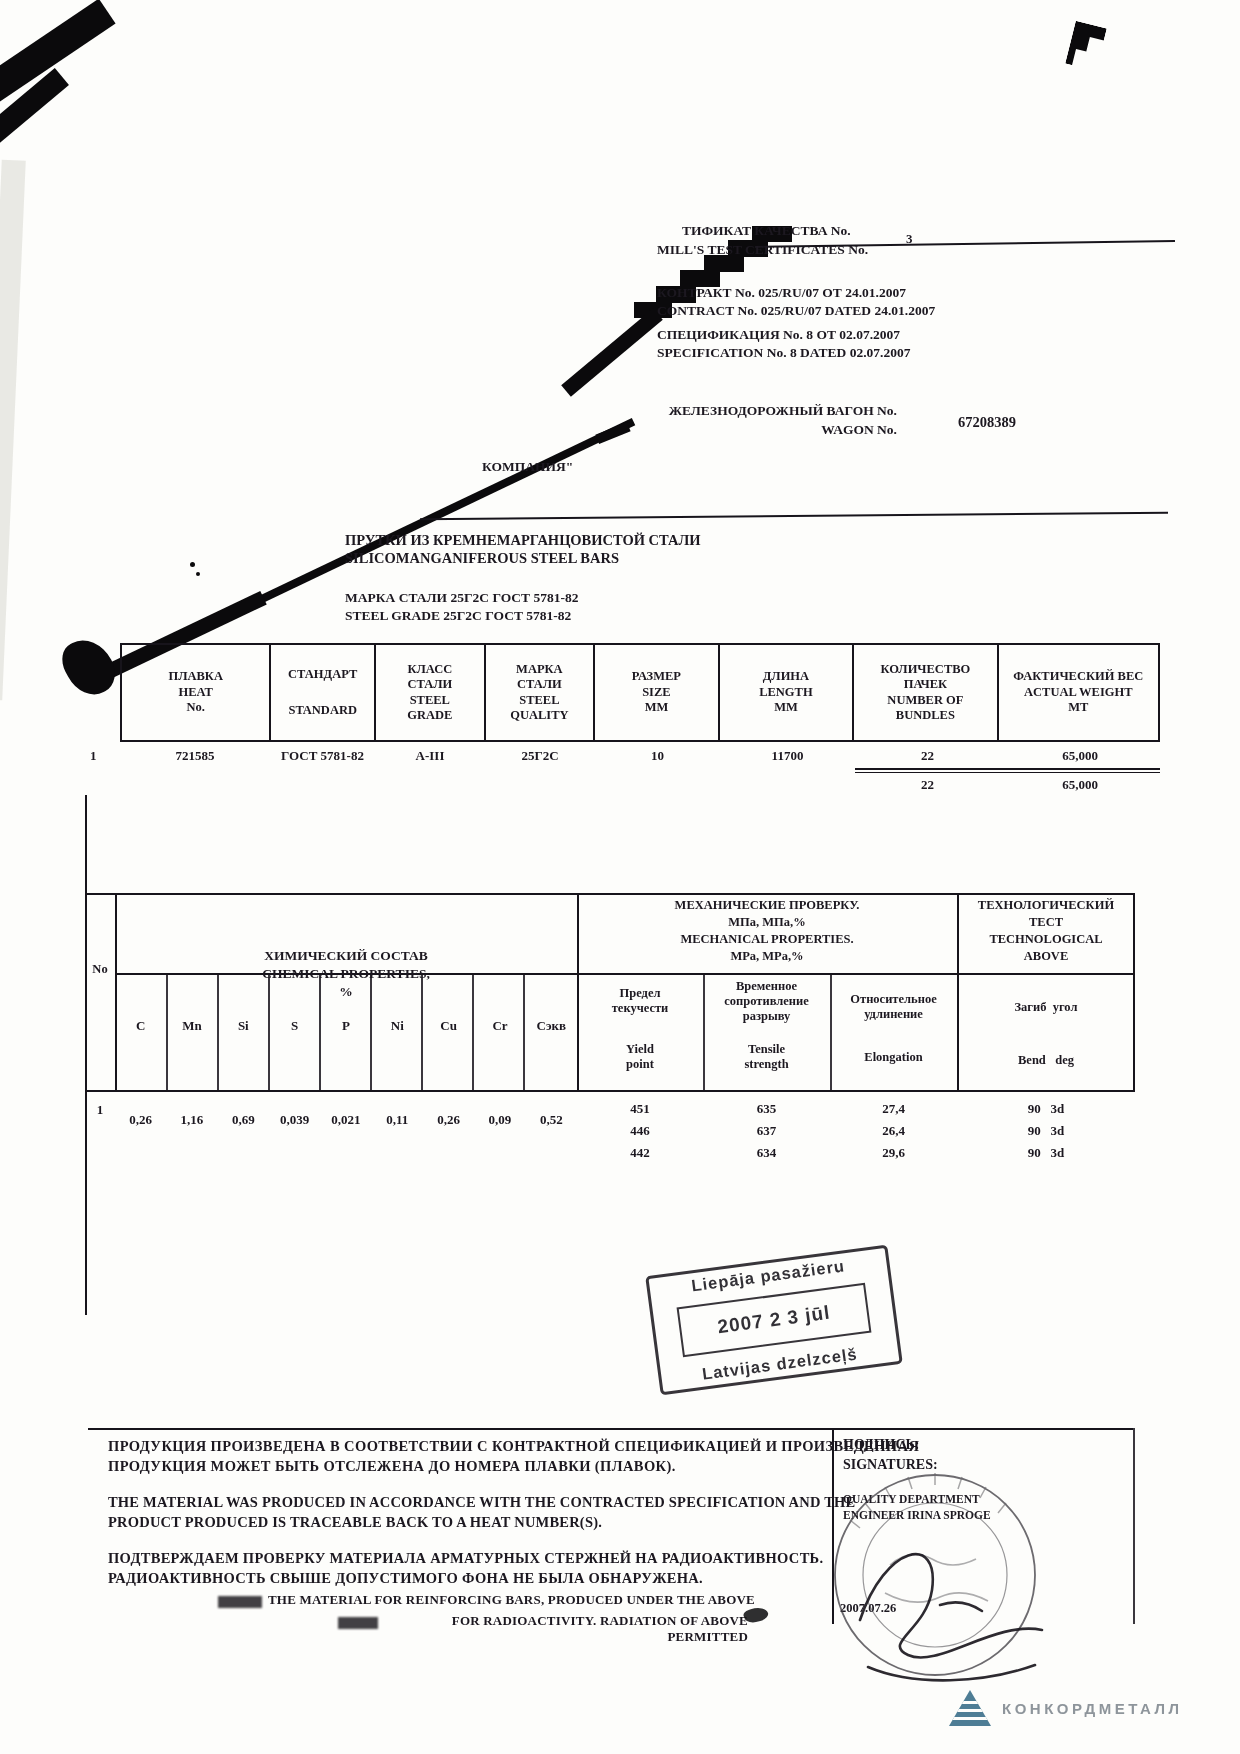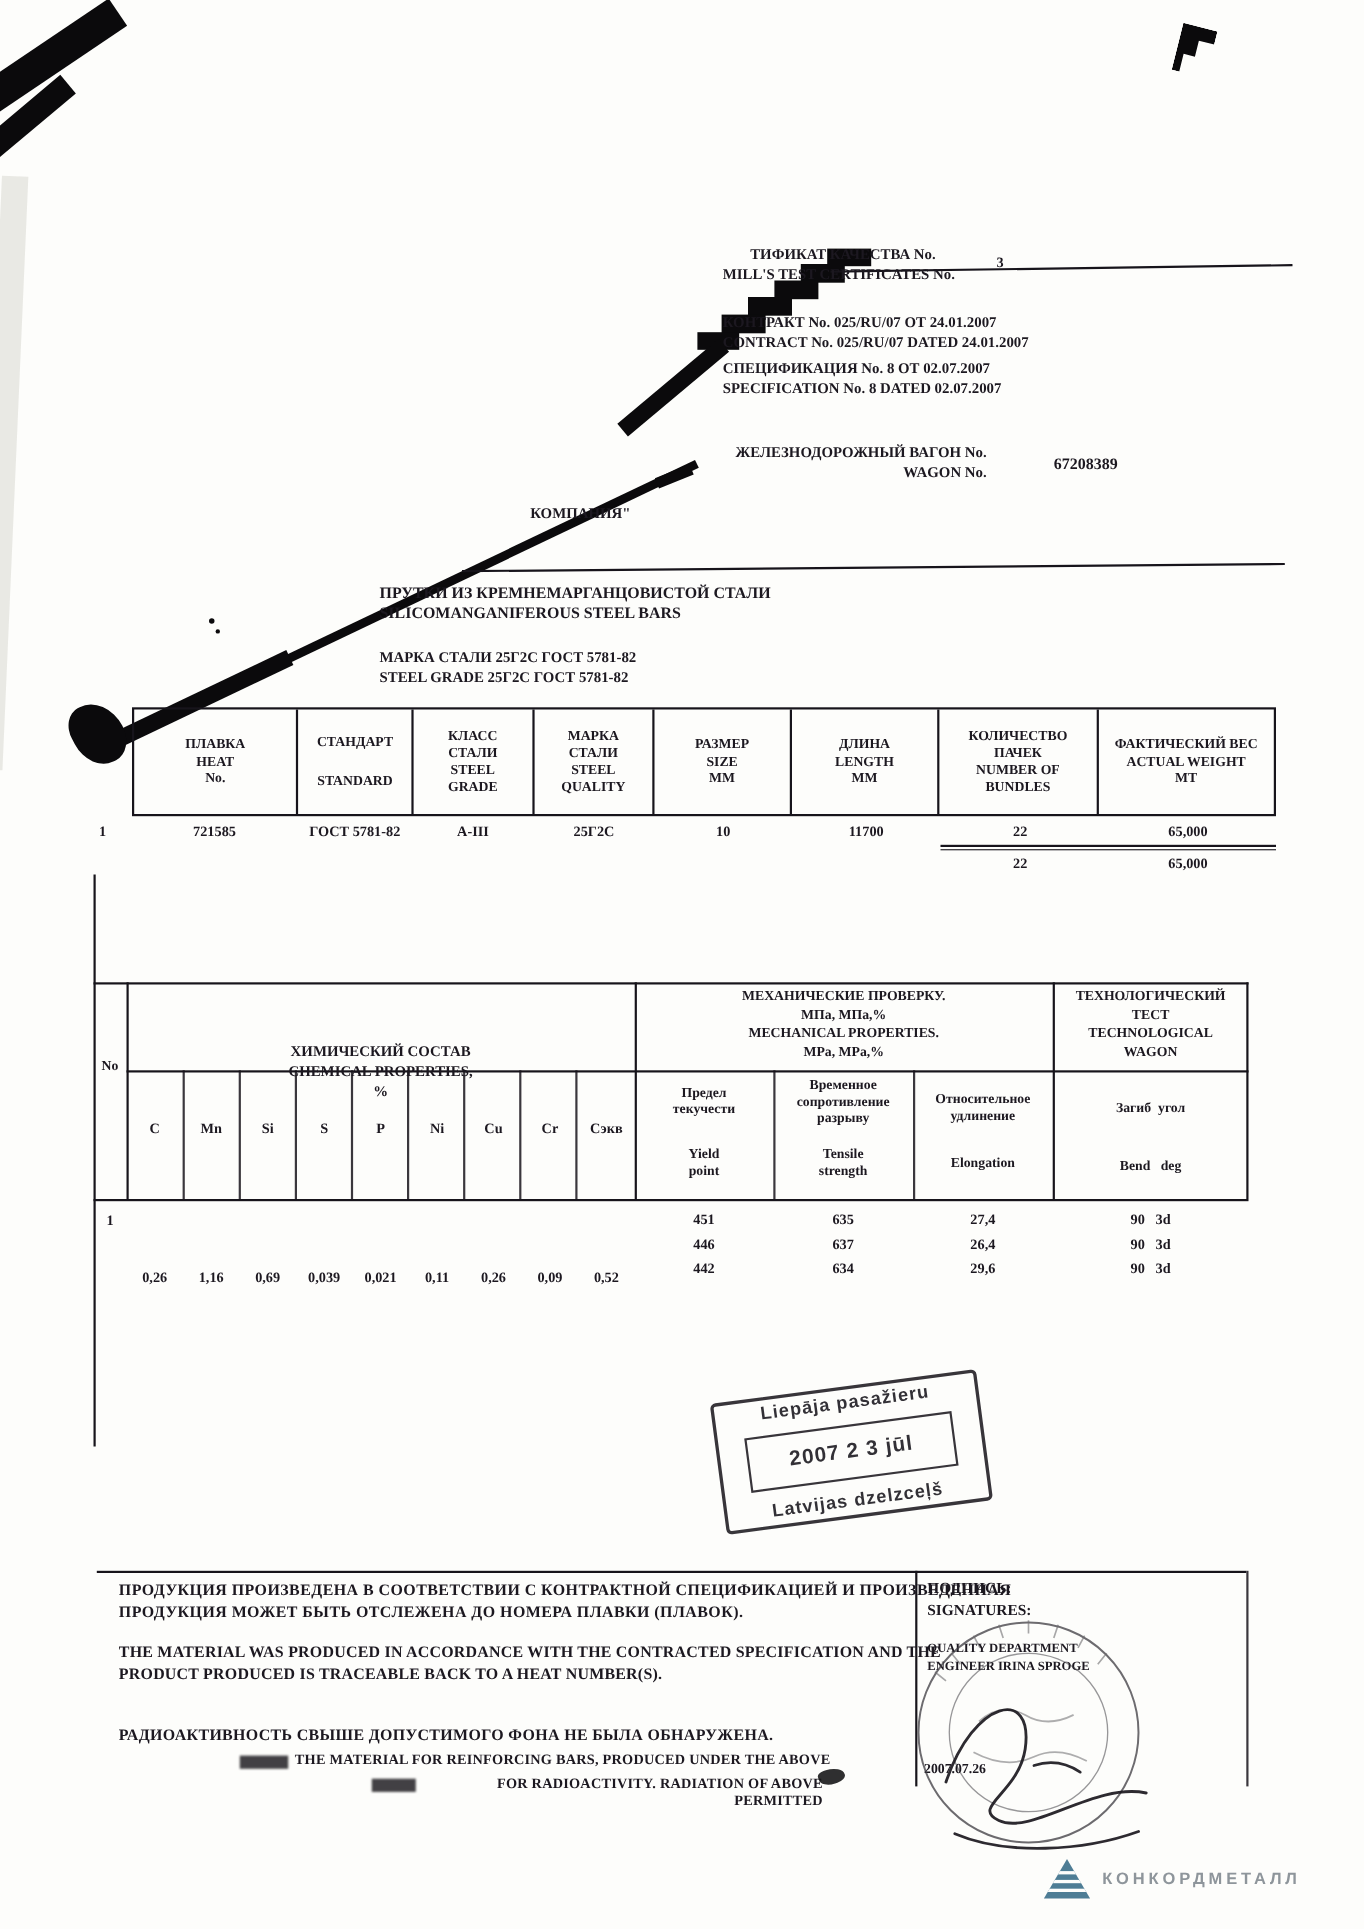--- a/index.html
+++ b/index.html
@@ -188,21 +188,21 @@
   <div class="abs ctr" style="left:585px;top:897px;width:364px;">
     <div class="b" style="font-size:12.5px;line-height:17px;">МЕХАНИЧЕСКИЕ ПРОВЕРКУ.</div>
     <div class="b" style="font-size:12.5px;line-height:17px;">МПа, МПа,%</div>
     <div class="b" style="font-size:12.5px;line-height:17px;">MECHANICAL PROPERTIES.</div>
     <div class="b" style="font-size:12.5px;line-height:17px;">MPa, MPa,%</div>
   </div>
   <div class="abs ctr" style="left:959px;top:897px;width:174px;">
     <div class="b" style="font-size:12.5px;line-height:17px;">ТЕХНОЛОГИЧЕСКИЙ</div>
     <div class="b" style="font-size:12.5px;line-height:17px;">ТЕСТ</div>
     <div class="b" style="font-size:12.5px;line-height:17px;">TECHNOLOGICAL</div>
-    <div class="b" style="font-size:12.5px;line-height:17px;">WAGON</div>
+    <div class="b" style="font-size:12.5px;line-height:17px;">ABOVE</div>
   </div>
 
   <div class="abs chemrow" style="left:115px;top:1018px;width:462px;">
     <div>C</div>
     <div>Mn</div>
     <div>Si</div>
     <div>S</div>
     <div>P</div>
     <div>Ni</div>
     <div>Cu</div>
@@ -229,21 +229,21 @@
   </div>
   <div class="abs hdr-sub" style="left:833px;top:992px;width:121px;">
     <div>Относительное</div>
     <div>удлинение</div>
   </div>
   <div class="abs hdr-sub" style="left:833px;top:1050px;width:121px;">Elongation</div>
   <div class="abs hdr-sub pre" style="left:960px;top:1000px;width:172px;">Загиб  угол</div>
   <div class="abs hdr-sub pre" style="left:960px;top:1053px;width:172px;">Bend   deg</div>
 
   <div class="abs b ctr" style="left:86px;top:1102px;width:28px;font-size:13px;">1</div>
-  <div class="abs chemrow" style="left:115px;top:1153px;width:462px;">
+  <div class="abs chemrow" style="left:115px;top:1112px;width:462px;">
     <div>0,26</div>
     <div>1,16</div>
     <div>0,69</div>
     <div>0,039</div>
     <div>0,021</div>
     <div>0,11</div>
     <div>0,26</div>
     <div>0,09</div>
     <div>0,52</div>
   </div>
@@ -275,20 +275,21 @@
   </div>
 
   <div class="abs hline" style="left:88px;top:1428px;width:1045px;"></div>
   <div class="abs vline" style="left:832px;top:1428px;height:196px;"></div>
   <div class="abs vline thin" style="left:1133px;top:1428px;height:196px;width:1.5px;"></div>
 
   <div class="abs b" style="left:108px;top:1438px;font-size:14.5px;letter-spacing:.4px;">ПРОДУКЦИЯ ПРОИЗВЕДЕНА В СООТВЕТСТВИИ С КОНТРАКТНОЙ СПЕЦИФИКАЦИЕЙ И ПРОИЗВЕДЕННАЯ</div>
   <div class="abs b" style="left:108px;top:1458px;font-size:14.5px;letter-spacing:.4px;">ПРОДУКЦИЯ МОЖЕТ БЫТЬ ОТСЛЕЖЕНА ДО НОМЕРА ПЛАВКИ (ПЛАВОК).</div>
   <div class="abs b" style="left:108px;top:1494px;font-size:14.5px;letter-spacing:.2px;">THE MATERIAL WAS PRODUCED IN ACCORDANCE WITH THE CONTRACTED SPECIFICATION AND THE</div>
   <div class="abs b" style="left:108px;top:1514px;font-size:14.5px;letter-spacing:.2px;">PRODUCT PRODUCED IS TRACEABLE BACK TO A HEAT NUMBER(S).</div>
+  <div class="abs b" style="left:108px;top:1550px;font-size:14.5px;letter-spacing:.3px;">ПОДТВЕРЖДАЕМ ПРОВЕРКУ МАТЕРИАЛА АРМАТУРНЫХ СТЕРЖНЕЙ НА РАДИОАКТИВНОСТЬ.</div>
   <div class="abs b" style="left:108px;top:1570px;font-size:14.5px;letter-spacing:.3px;">РАДИОАКТИВНОСТЬ СВЫШЕ ДОПУСТИМОГО ФОНА НЕ БЫЛА ОБНАРУЖЕНА.</div>
 
   <div class="abs smudge" style="left:218px;top:1596px;width:44px;height:12px;"></div>
   <div class="abs b" style="left:268px;top:1592px;font-size:13px;letter-spacing:.2px;">THE MATERIAL FOR REINFORCING BARS, PRODUCED UNDER THE ABOVE</div>
   <div class="abs smudge" style="left:338px;top:1617px;width:40px;height:12px;"></div>
   <div class="abs b rgt" style="left:385px;top:1613px;width:363px;font-size:13px;letter-spacing:.2px;">FOR RADIOACTIVITY.  RADIATION OF ABOVE PERMITTED</div>
   <div class="abs artifact" style="left:744px;top:1608px;width:24px;height:14px;transform:rotate(-18deg);opacity:.85;border-radius:30% 70% 40% 60%;"></div>
 
   <div class="abs b" style="left:843px;top:1437px;font-size:14px;">ПОДПИСЬ:</div>
   <div class="abs b" style="left:843px;top:1457px;font-size:14px;">SIGNATURES:</div>

